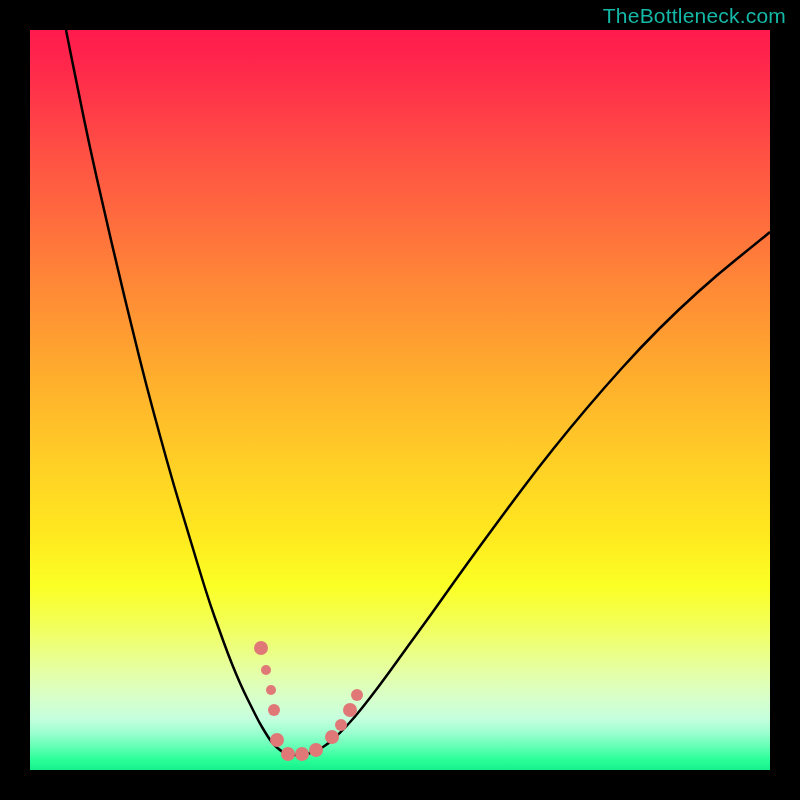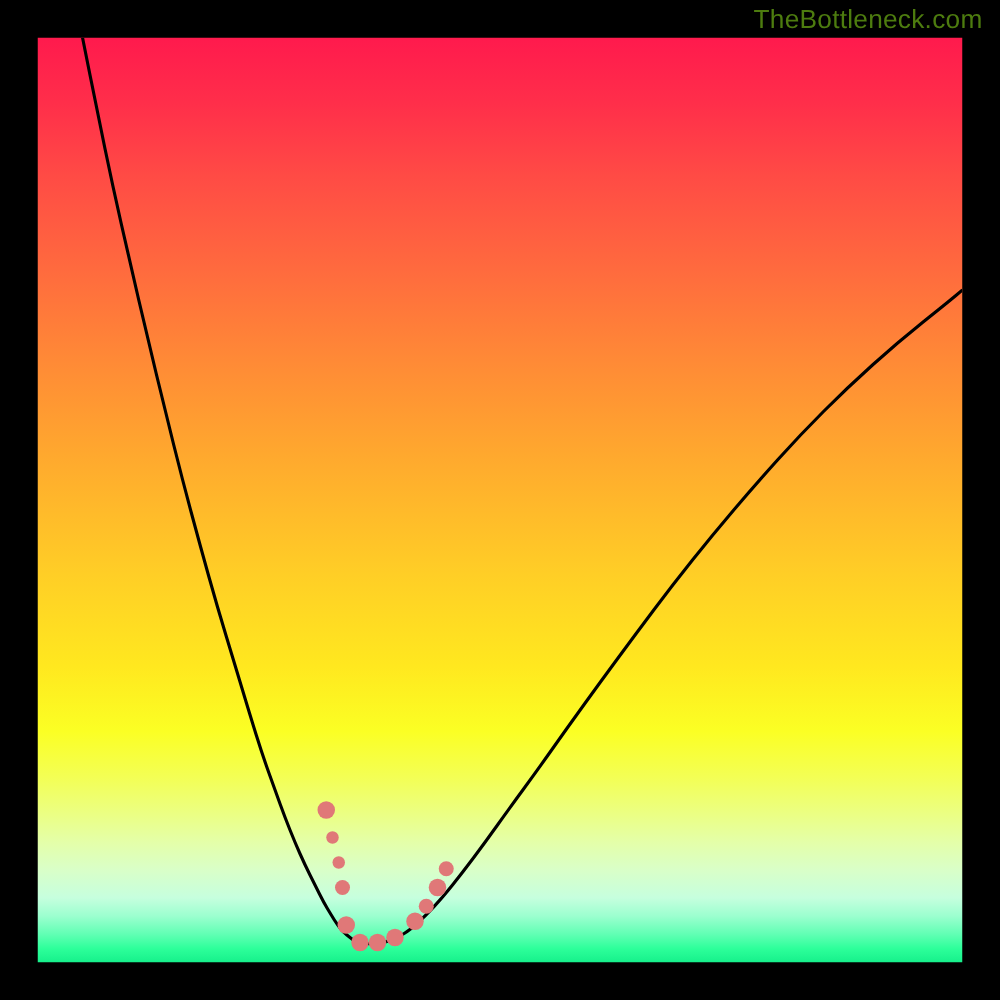--- a/index.html
+++ b/index.html
@@ -51,21 +51,21 @@
       #9bffcf 95%,
       #5fffb3 97%,
       #2dff9a 98.5%,
       #16f08b 100%
     );
   }
   .watermark {
     position: absolute;
     top: 4px;
     right: 14px;
-    color: #4d7c0f;
+    color: #14b8a6;
     font-size: 21px;
     font-weight: 500;
     letter-spacing: 0.2px;
     user-select: none;
   }
   svg.curve {
     position: absolute;
     left: 0;
     top: 0;
   }

